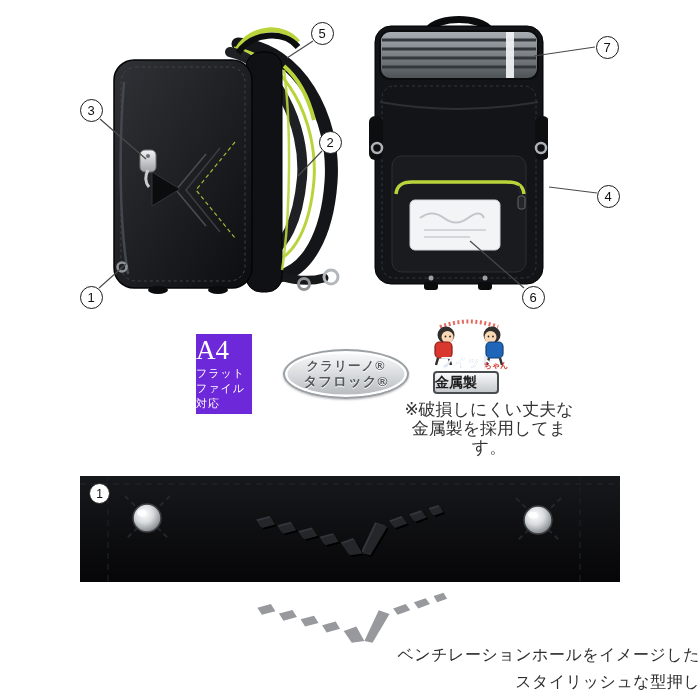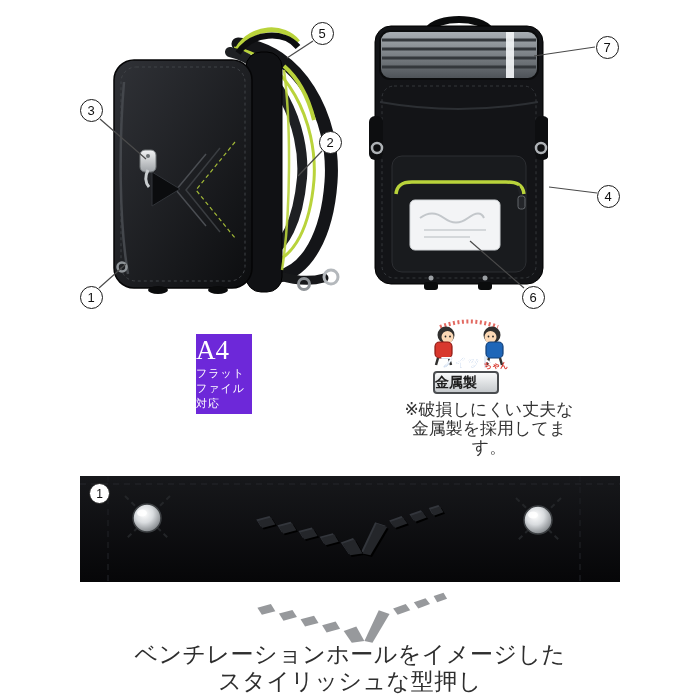--- a/index.html
+++ b/index.html
@@ -36,22 +36,22 @@
     border:2px solid #4a4d50;border-radius:4px;background:linear-gradient(180deg,#f8f9fa,#c6cacd);
     color:#1d1d1d;font-weight:bold;font-size:14px;line-height:19px;text-align:left;box-sizing:border-box;}
   .metal-note{position:absolute;left:396px;top:400px;width:186px;text-align:center;
     font-size:17px;line-height:19px;color:#333;z-index:2;}
 
   
   .detail-strip{position:absolute;left:80px;top:476px;width:540px;height:106px;z-index:1;}
 
   
   .wing-logo{position:absolute;left:252px;top:592px;z-index:1;}
-  .caption{position:absolute;left:0;top:641px;width:700px;text-align:center;
-    font-size:23px;line-height:27px;color:#2e2e2e;letter-spacing:.5px;z-index:2;}
+  .caption{position:absolute;left:0;top:641px;width:700px;text-align:right;
+    font-size:16px;line-height:27px;color:#2e2e2e;letter-spacing:.5px;z-index:2;}
 </style>
 </head>
 <body>
 
 <div class="stage">
 
   <svg width="0" height="0" style="position:absolute" aria-hidden="true">
     <defs>
       <linearGradient id="gBody" x1="0" y1="0" x2="1" y2="1">
         <stop offset="0" stop-color="#303237"></stop>
@@ -186,20 +186,24 @@
       <span>1</span>
     </div>
 
   <div class="badge-a4">
     <div class="a4-big">A4</div>
     <div class="a4-line">フラット</div>
     <div class="a4-line">ファイル</div>
     <div class="a4-line">対応</div>
   </div>
 
+  <div class="badge-clarino">
+    <div class="cl-line1">クラリーノ®</div>
+    <div class="cl-line2">タフロック®</div>
+  </div>
 
   <div class="badge-fitchan">
     <svg width="90" height="58" viewBox="0 0 90 58">
       <path d="M16,13 Q45,2 74,13" fill="none" stroke="#d8382e" stroke-width="4" stroke-dasharray="2 2.5" opacity="0.75"></path>
       <g>
         <circle cx="22" cy="21" r="8.5" fill="#31302f"></circle>
         <circle cx="23.5" cy="23" r="6" fill="#fcd9b6"></circle>
         <circle cx="21.5" cy="22.5" r="0.9" fill="#222"></circle>
         <circle cx="26" cy="22.5" r="0.9" fill="#222"></circle>
         <rect x="11" y="28" width="17" height="16" rx="4.5" fill="#d8382e" stroke="#8e1812" stroke-width="1.2"></rect>

